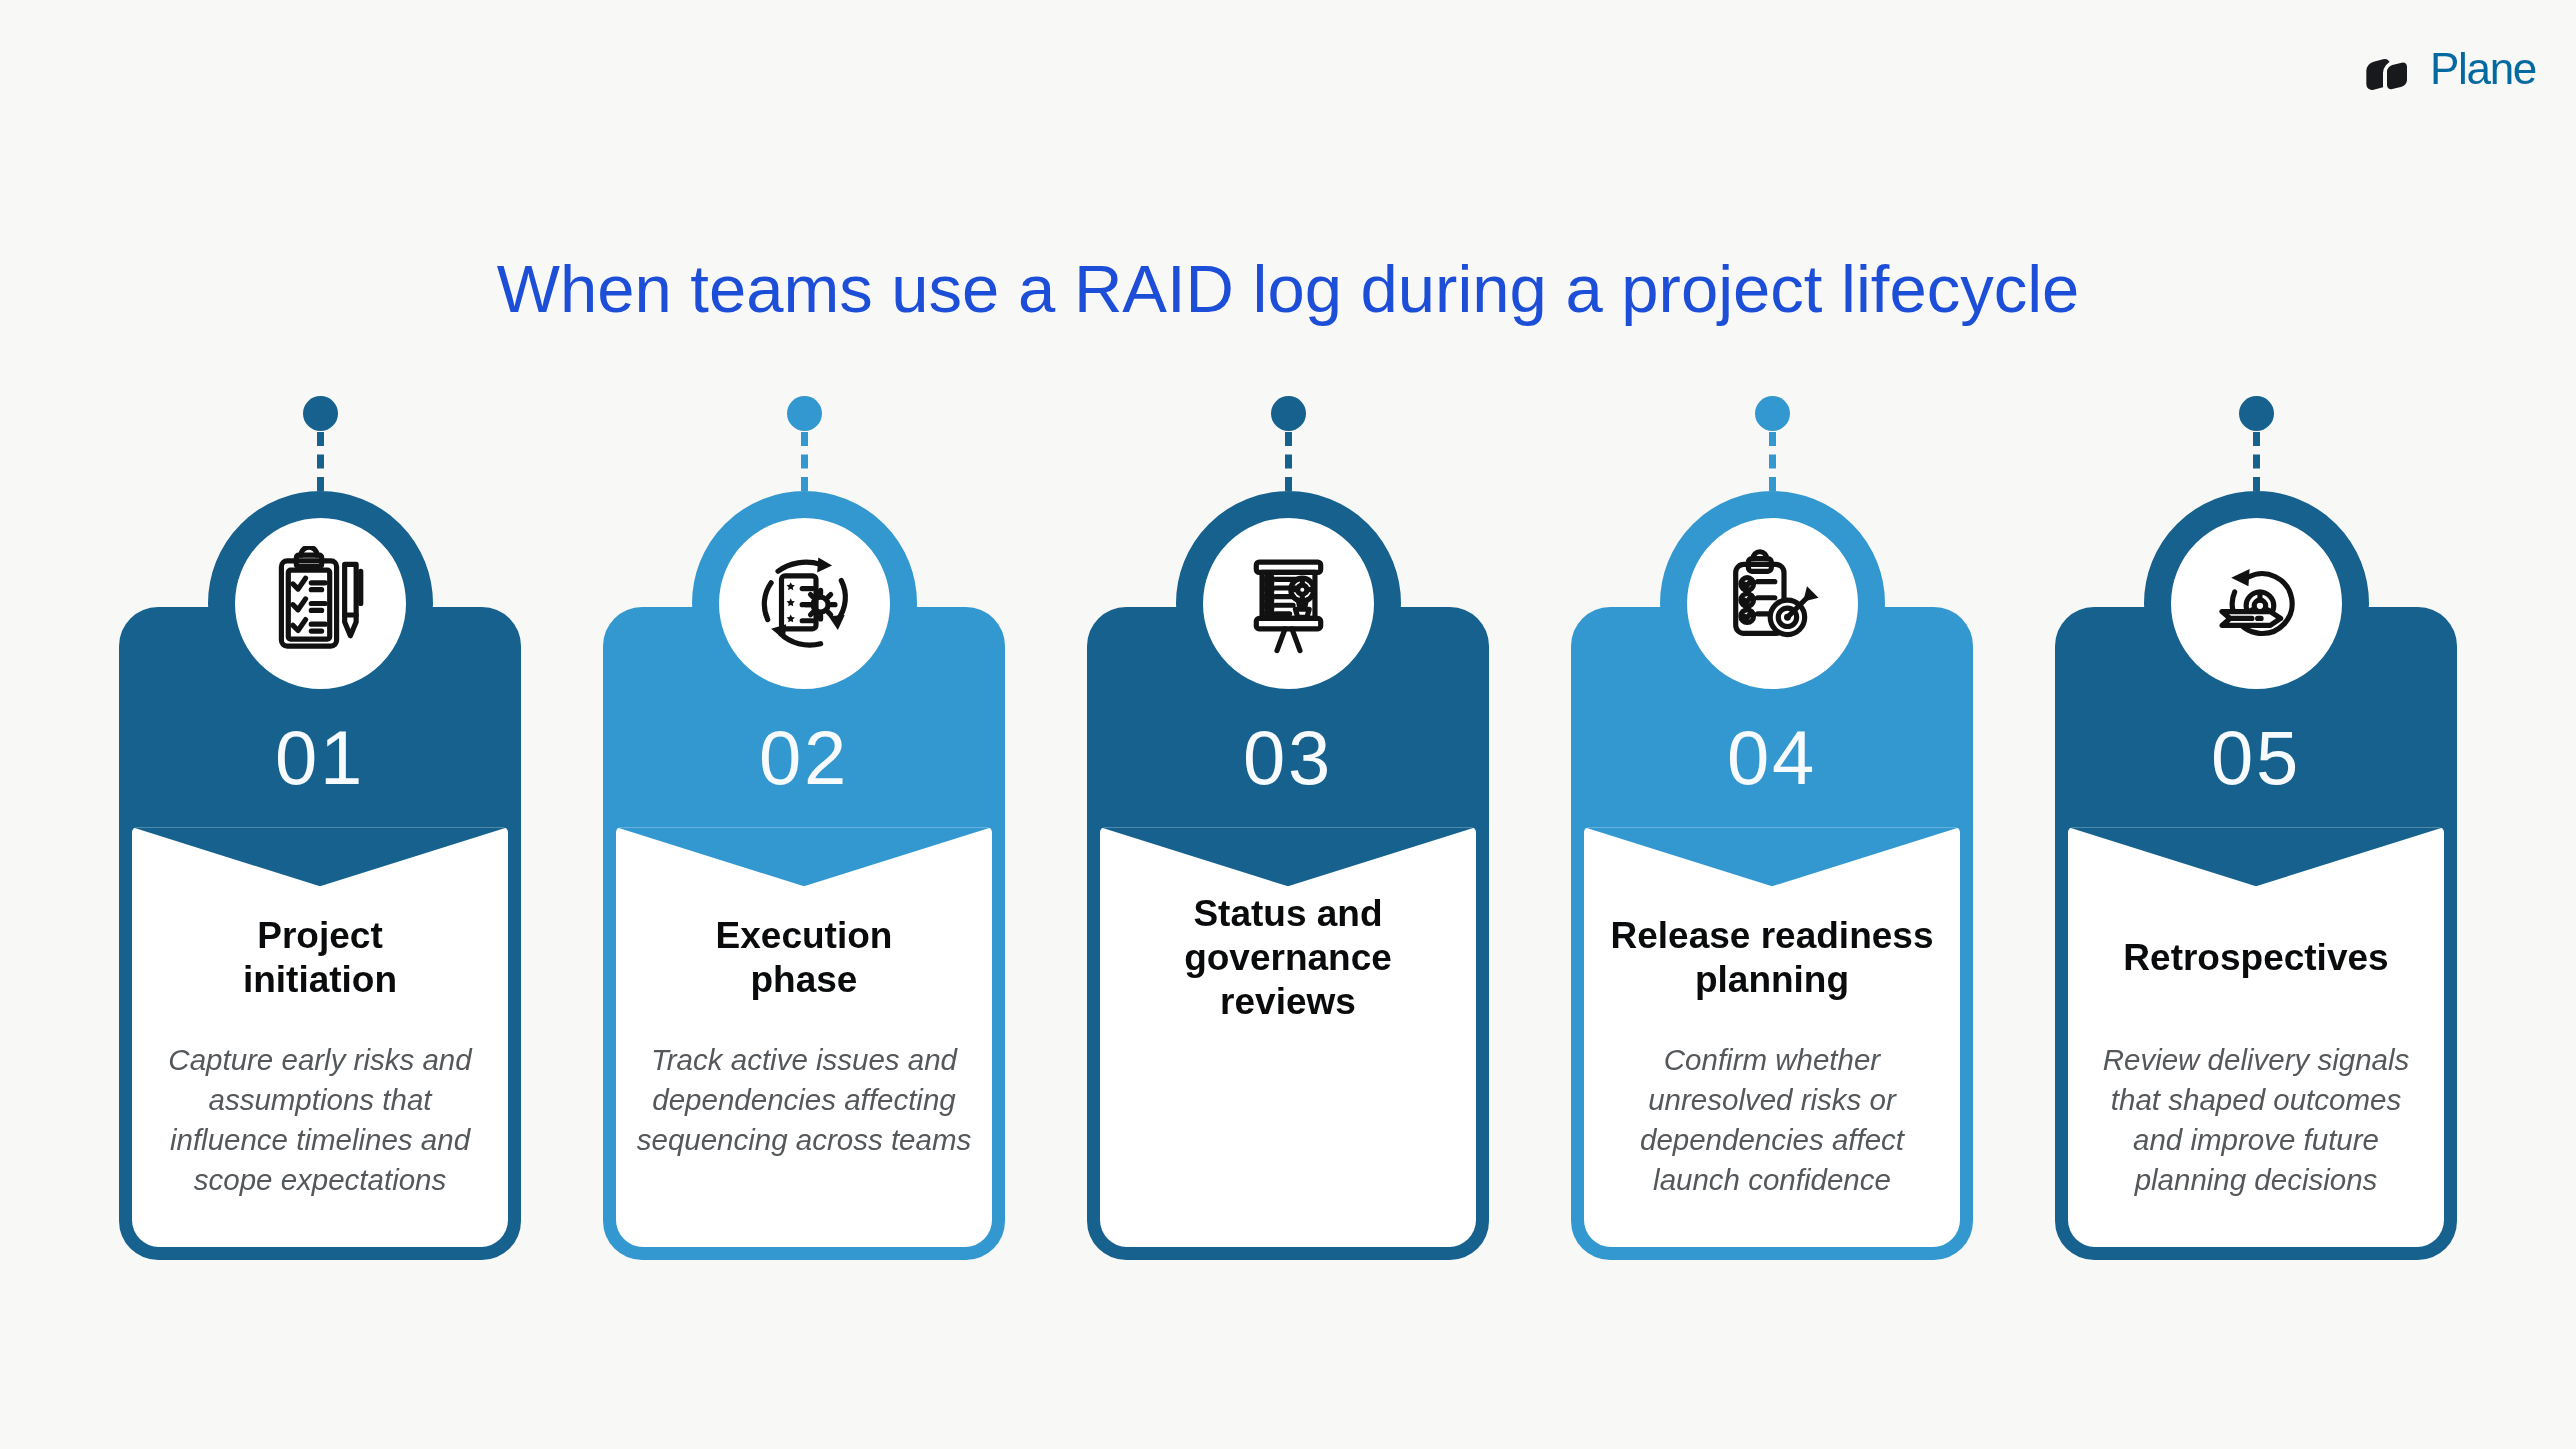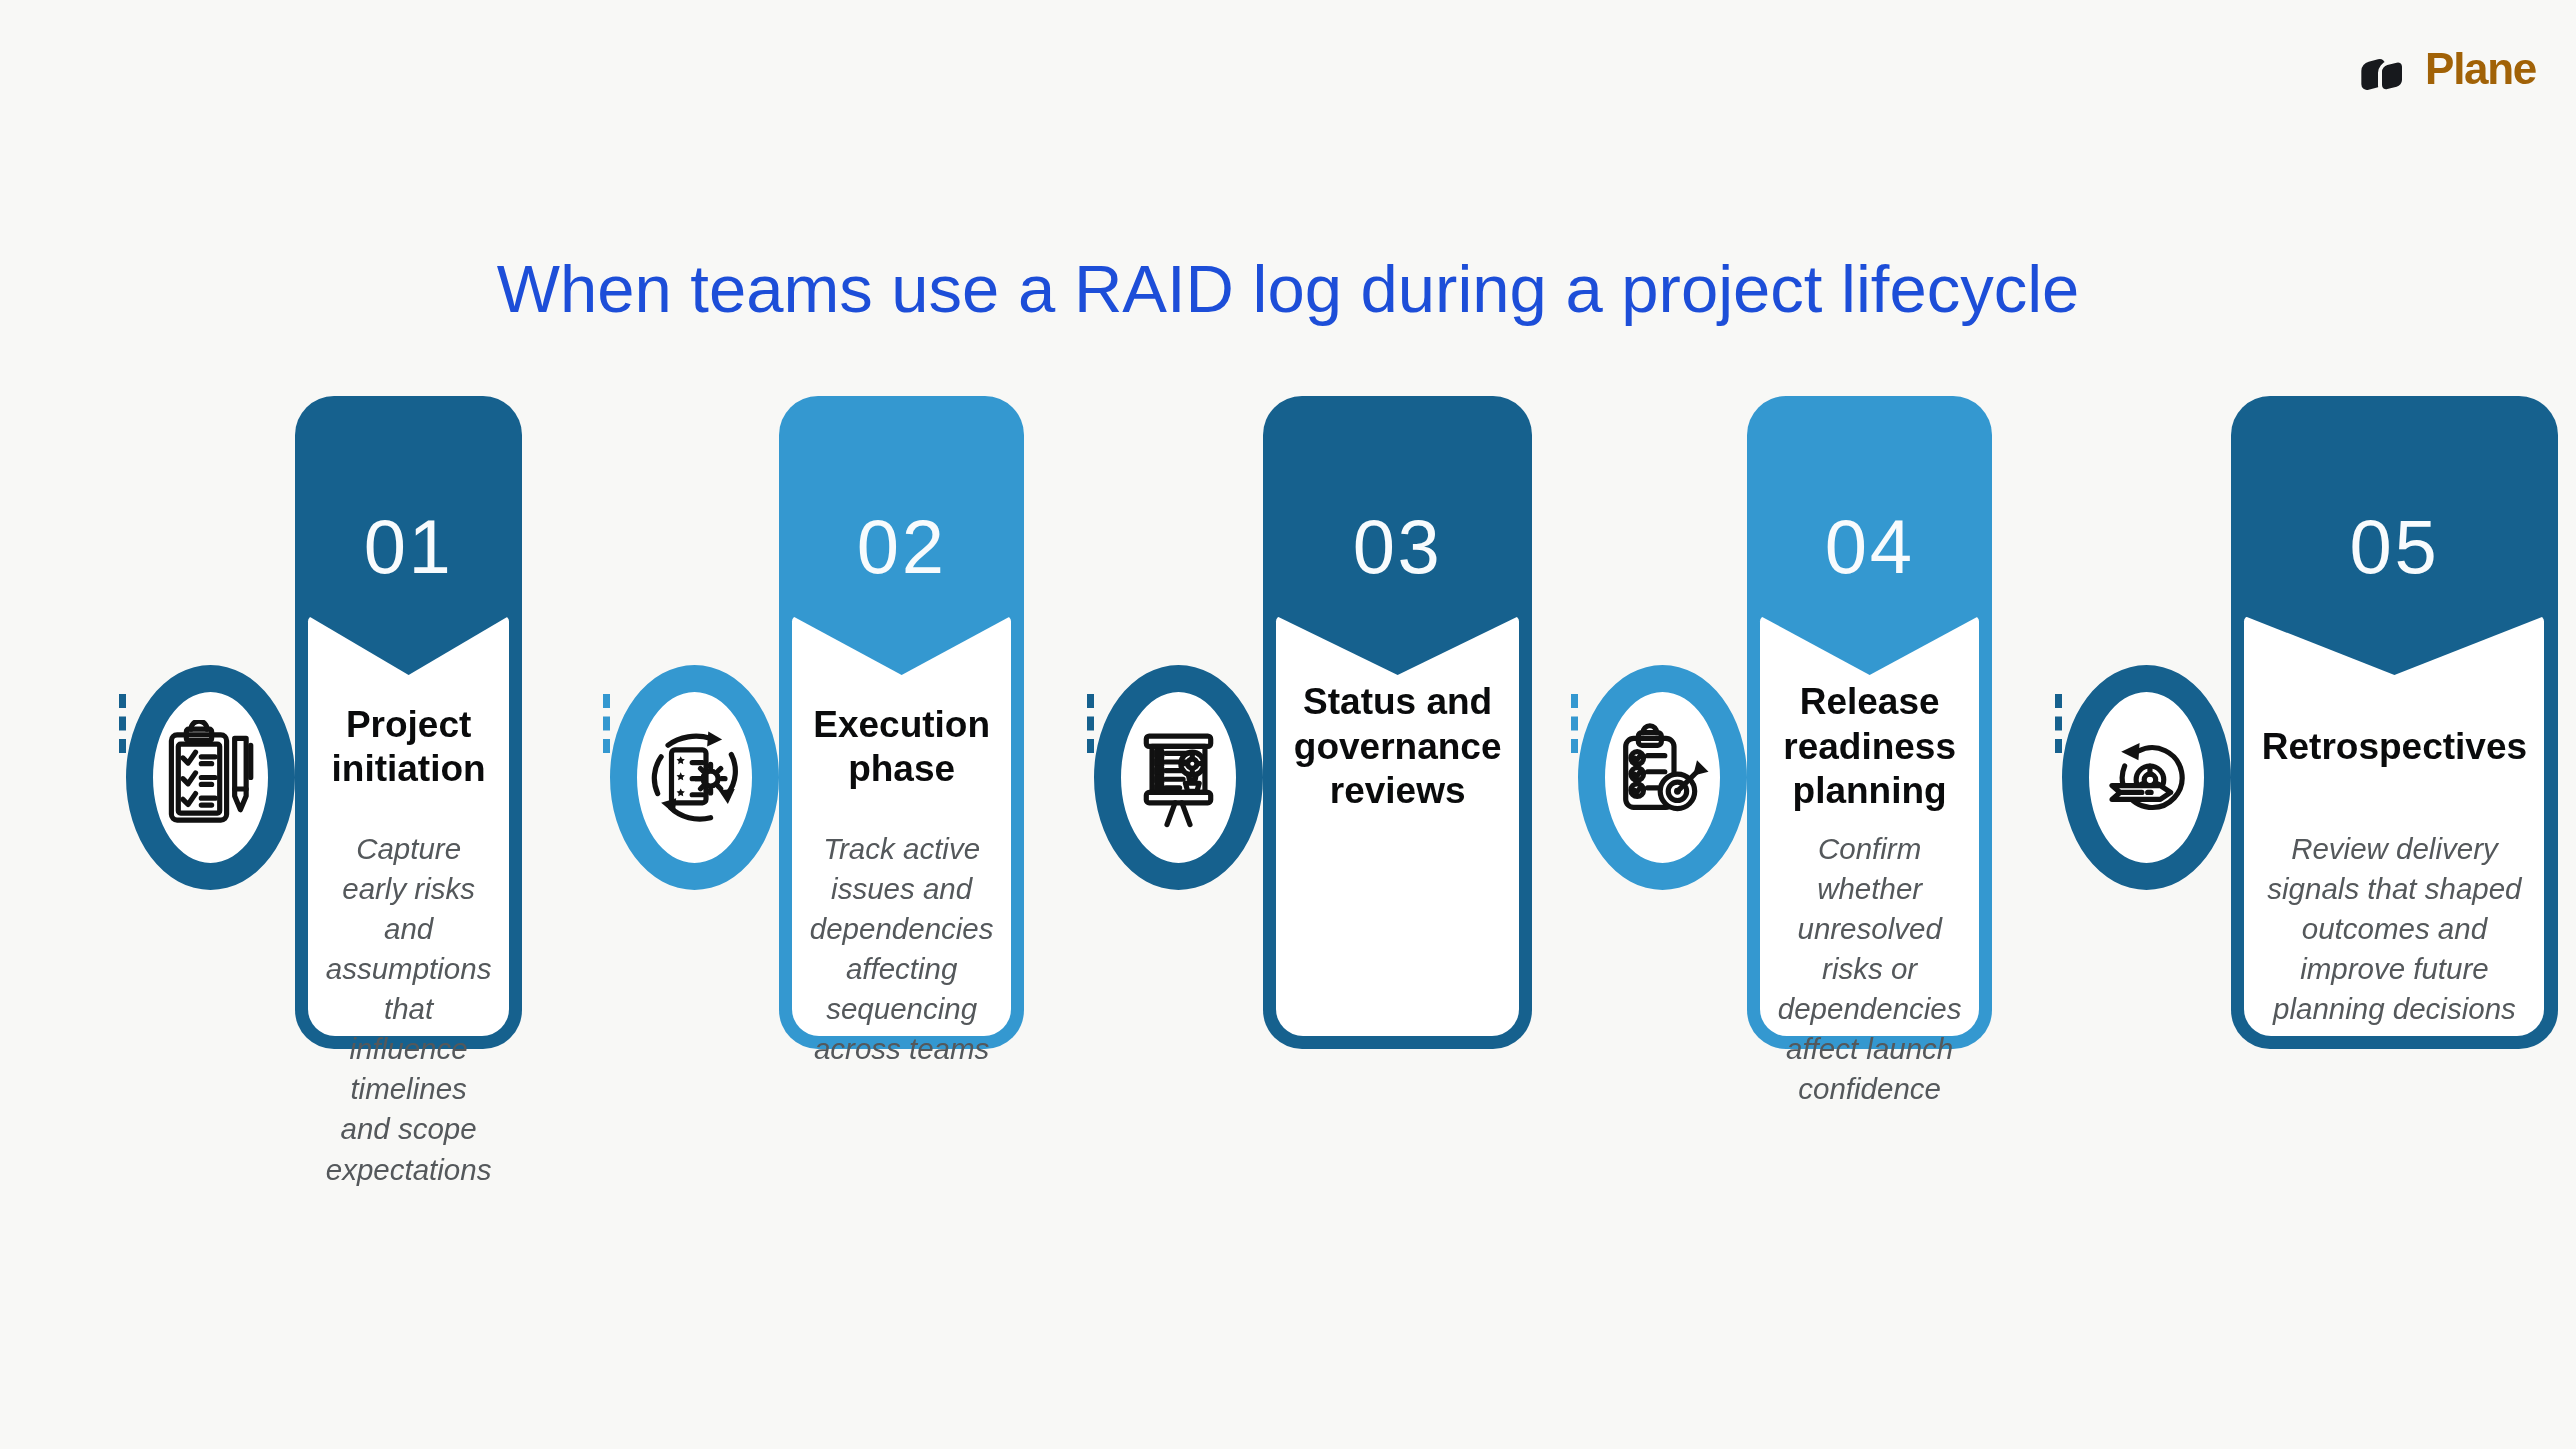--- a/index.html
+++ b/index.html
@@ -3,29 +3,29 @@
 <meta charset="utf-8">
 <style>
   html,body{margin:0;padding:0}
   body{
     width:2576px;height:1449px;position:relative;overflow:hidden;
     background:#F8F8F6;
     font-family:"Liberation Sans","DejaVu Sans",sans-serif;
   }
   
   .brand{position:absolute;top:44px;right:40px;display:flex;align-items:center;gap:10.7px}
-  .brand-text{font-size:44px;font-weight:700;color:#a16207;letter-spacing:-1.3px}
+  .brand-text{font-size:44px;font-weight:400;color:#0369a1;letter-spacing:-1.3px}
   
   .main-title{
     position:absolute;top:205px;left:0;width:100%;text-align:center;
     font-size:67px;font-weight:500;color:#1d4ed8;letter-spacing:0;
   }
   
   .row{position:absolute;top:396px;left:0;width:100%;display:flex;justify-content:center;gap:82px}
-  .col{width:402px;display:flex;align-items:center}
+  .col{width:402px;display:flex;flex-direction:column;align-items:center}
   .dot{width:35px;height:35px;border-radius:50%;background:var(--accent)}
   .dash{height:59px;width:0;border-left:7.4px dashed var(--accent);margin-top:1.3px}
   .ring{
     width:225px;height:225px;box-sizing:border-box;border-radius:50%;
     background:#FFFFFF;border:27px solid var(--accent);
     display:flex;align-items:center;justify-content:center;
     margin-bottom:-109px;position:relative;z-index:2;
   }
   .ring svg{width:115px;height:115px}
   .card{

